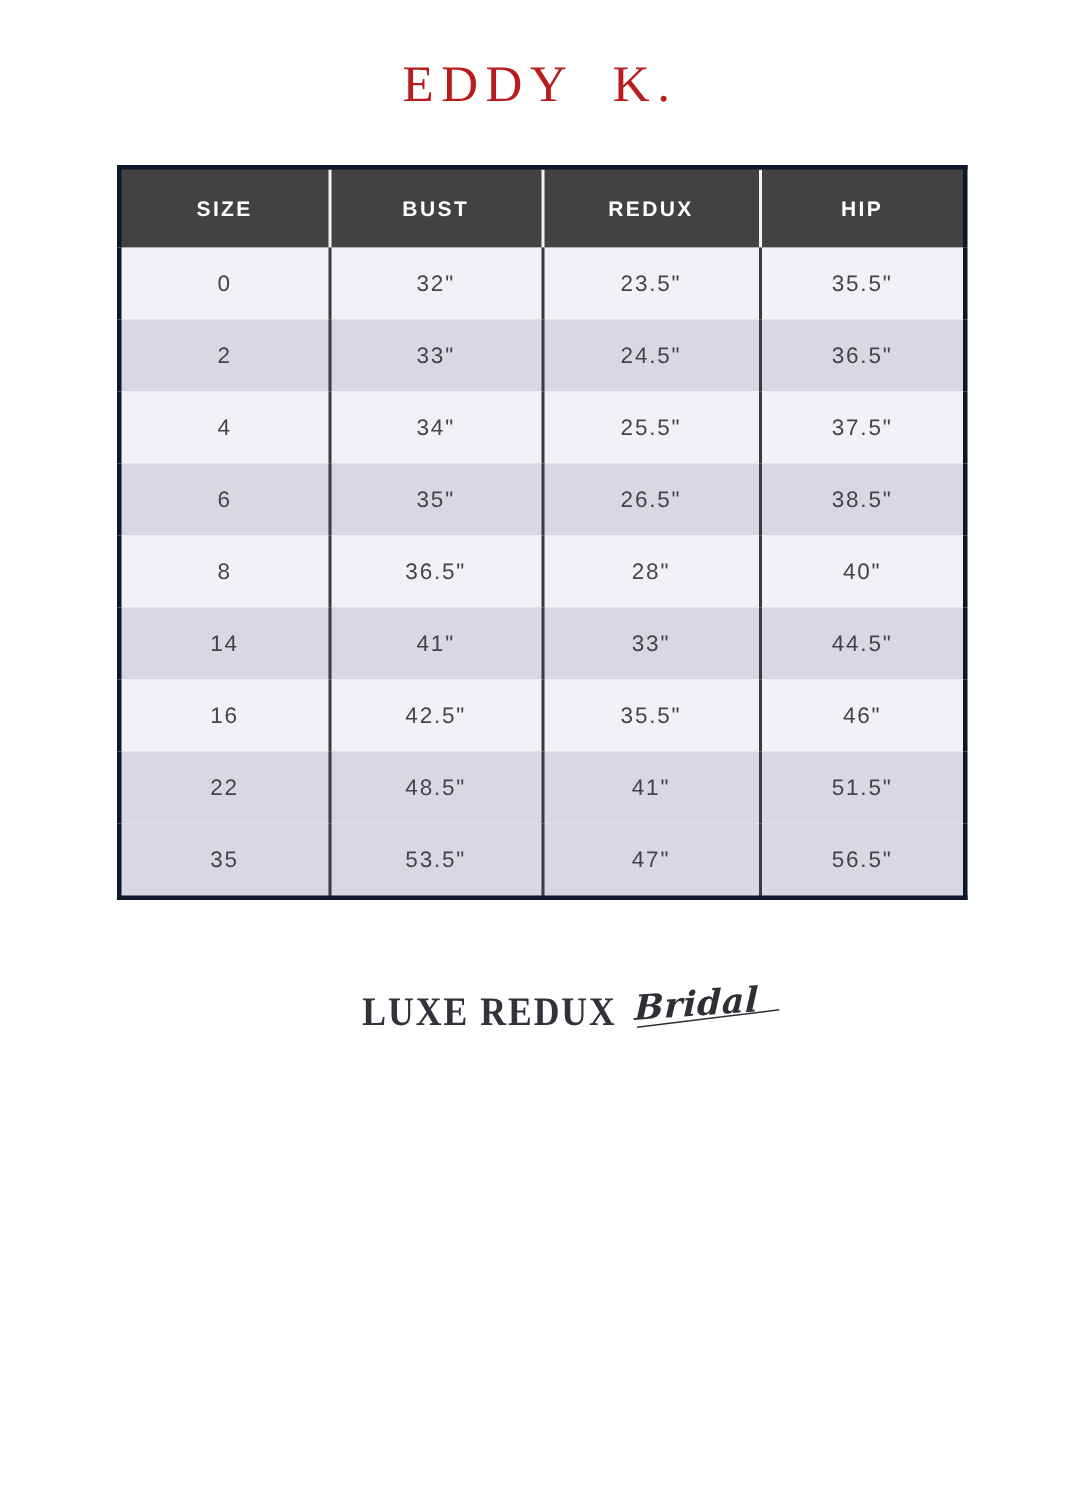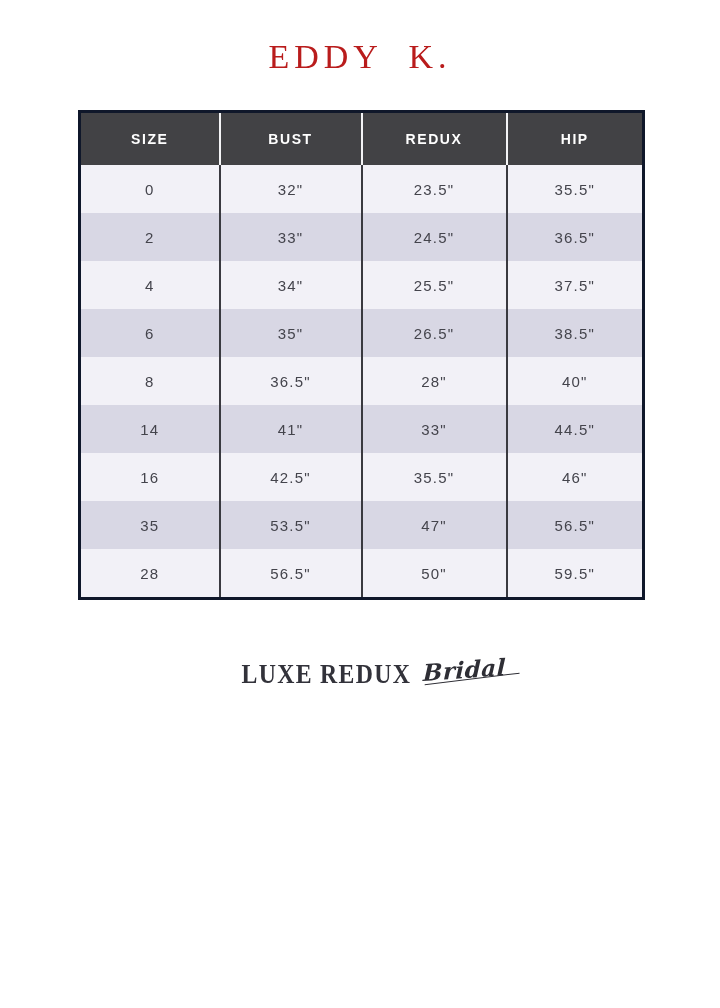--- a/index.html
+++ b/index.html
@@ -192,31 +192,31 @@
             <td>33"</td>
             <td>44.5"</td>
           </tr>
           <tr class="row-odd">
             <td>16</td>
             <td>42.5"</td>
             <td>35.5"</td>
             <td>46"</td>
           </tr>
           <tr class="row-even">
+            <td>22</td>
+            <td>48.5"</td>
+            <td>41"</td>
+            <td>51.5"</td>
+          </tr>
+          <tr class="row-even">
             <td>35</td>
             <td>53.5"</td>
             <td>47"</td>
             <td>56.5"</td>
           </tr>
-          <tr class="row-odd">
-            <td>28</td>
-            <td>56.5"</td>
-            <td>50"</td>
-            <td>59.5"</td>
-          </tr>
         </tbody>
     </table>
   </div>
 
   <div class="footer-logo">
     <div class="logo-main">LUXE REDUX</div>
     <div class="logo-script">Bridal</div>
   </div>
 
 </div>

